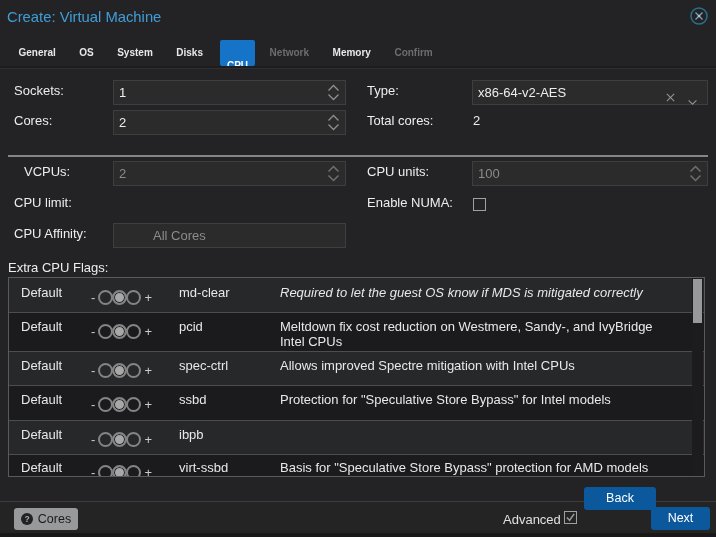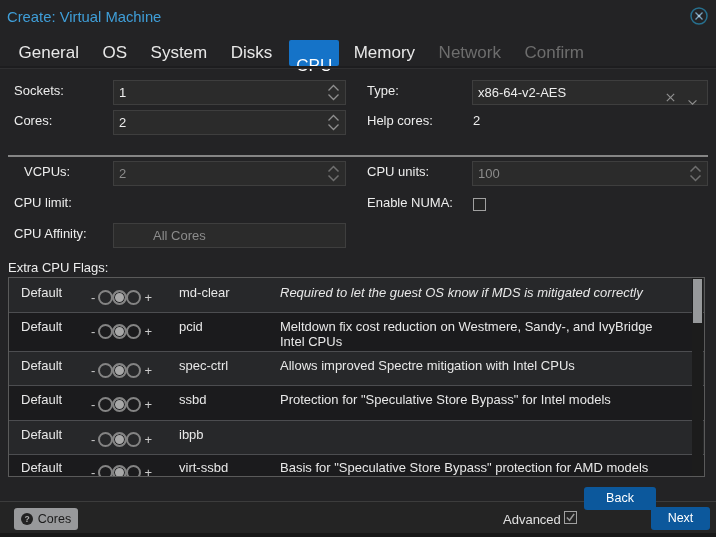--- a/index.html
+++ b/index.html
@@ -4,21 +4,21 @@
 <style>
 * { margin:0; padding:0; box-sizing:border-box; }
 html,body { width:716px; height:537px; background:#232325; font-family:"Liberation Sans",sans-serif; overflow:hidden; }
 .abs { position:absolute; }
 #dlg { position:relative; width:716px; height:537px; background:#232325; }
 
 #title { left:7px; top:9px; font-size:14.8px; color:#3f9ed8; }
 #closebtn { left:690px; top:7px; width:18px; height:18px; }
 
 #tabs { left:8px; top:40px; height:22px; display:flex; }
-.tab { height:23px; line-height:25px; padding:0 10.5px; margin-right:2.5px; font-size:17px; font-weight:normal; color:#e8e8e8; border-radius:2px; }
+.tab { height:23px; line-height:25px; padding:0 10.5px; margin-right:2.5px; font-size:10px; font-weight:bold; color:#e8e8e8; border-radius:2px; }
 .tab.dis { color:#6d6d6d; }
 .tab.sel { background:#1573c8; color:#fff; padding:13px 7px; margin-left:4px; margin-right:4px; }
 #tabline { left:0; top:66px; width:716px; height:3px; background:#1d1d1f; border-bottom:1px solid #2f2f31; }
 
 .lbl { font-size:13px; color:#ededed; }
 .field { background:#2b2b2b; border:1px solid #3e3e3e; height:25px; font-size:13px; color:#ededed; line-height:23px; padding-left:5px; }
 .field.dis { color:#8c8c8c; }
 .ph { color:#8c8c8c;margin-left:34px; }
 .spin { position:absolute; right:5px; width:13px; height:23px; top:0; }
 .spin svg { display:block; }
@@ -55,22 +55,22 @@
     <circle cx="9" cy="9" r="8" fill="none" stroke="#27708f" stroke-width="1.5"></circle>
     <path d="M5.5 5.5 L12.5 12.5 M12.5 5.5 L5.5 12.5" stroke="#7aa2bd" stroke-width="1.3"></path>
       <circle cx="9" cy="9" r="1.3" fill="#a9c8dd"></circle>
   </svg>
   <div class="abs" id="tabs">
     <div class="tab">General</div>
     <div class="tab">OS</div>
     <div class="tab">System</div>
     <div class="tab">Disks</div>
     <div class="tab sel">CPU</div>
+    <div class="tab dis">Network</div>
     <div class="tab">Memory</div>
-    <div class="tab dis">Network</div>
     <div class="tab dis">Confirm</div>
   </div>
   <div class="abs" id="tabline"></div>
 
   <div class="abs lbl" style="left:14px; top:83px;">Sockets:</div>
   <div class="abs field" style="left:113px; top:80px; width:233px;">1
     <div class="spin">
         <svg width="13" height="23" viewBox="0 0 13 23">
           <path d="M1.5 9.5 L6.5 4.5 L11.5 9.5" fill="none" stroke="#8f8f8f" stroke-width="1.3"></path>
           <path d="M1.5 13.5 L6.5 18.5 L11.5 13.5" fill="none" stroke="#8f8f8f" stroke-width="1.3"></path>
@@ -89,21 +89,21 @@
 
   <div class="abs lbl" style="left:14px; top:113px;">Cores:</div>
   <div class="abs field" style="left:113px; top:110px; width:233px;">2
     <div class="spin">
         <svg width="13" height="23" viewBox="0 0 13 23">
           <path d="M1.5 9.5 L6.5 4.5 L11.5 9.5" fill="none" stroke="#8f8f8f" stroke-width="1.3"></path>
           <path d="M1.5 13.5 L6.5 18.5 L11.5 13.5" fill="none" stroke="#8f8f8f" stroke-width="1.3"></path>
         </svg>
       </div>
   </div>
-  <div class="abs lbl" style="left:367px; top:113px;">Help cores:</div>
+  <div class="abs lbl" style="left:367px; top:113px;">Total cores:</div>
   <div class="abs lbl" style="left:473px; top:113px;">2</div>
 
   <hr class="sep">
 
   <div class="abs lbl" style="left:24px; top:164px;">VCPUs:</div>
   <div class="abs field dis" style="left:113px; top:161px; width:233px;">2
     <div class="spin">
         <svg width="13" height="23" viewBox="0 0 13 23">
           <path d="M1.5 9.5 L6.5 4.5 L11.5 9.5" fill="none" stroke="#6f6f6f" stroke-width="1.5"></path>
           <path d="M1.5 13.5 L6.5 18.5 L11.5 13.5" fill="none" stroke="#6f6f6f" stroke-width="1.5"></path>

